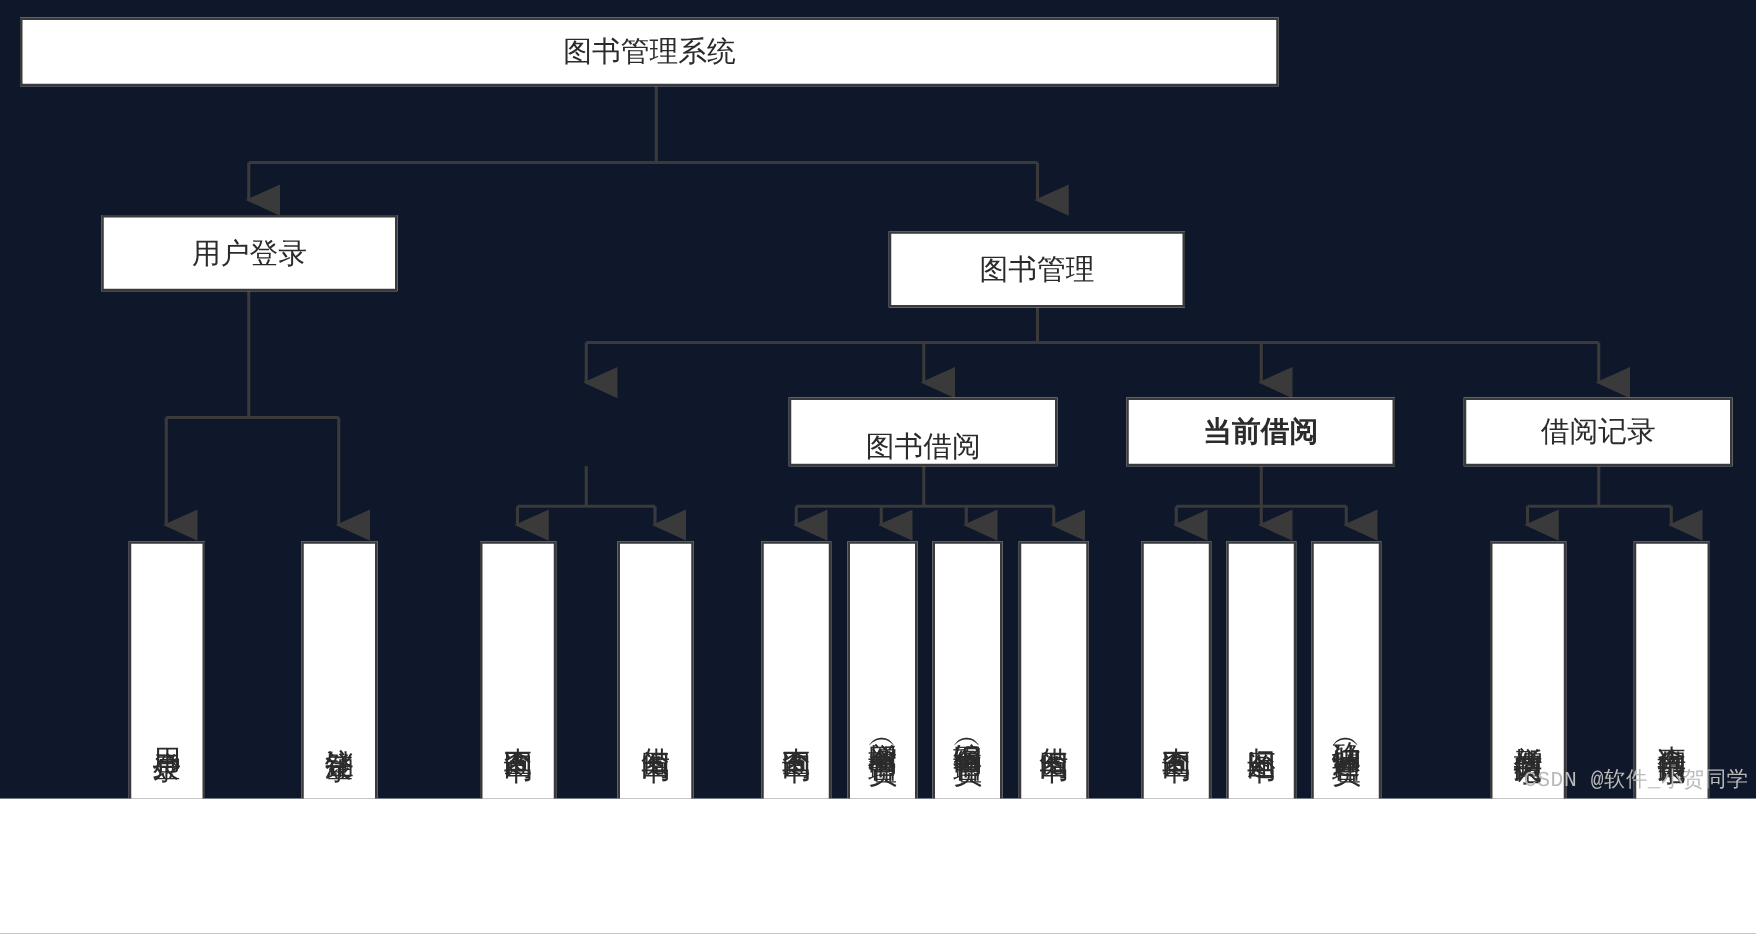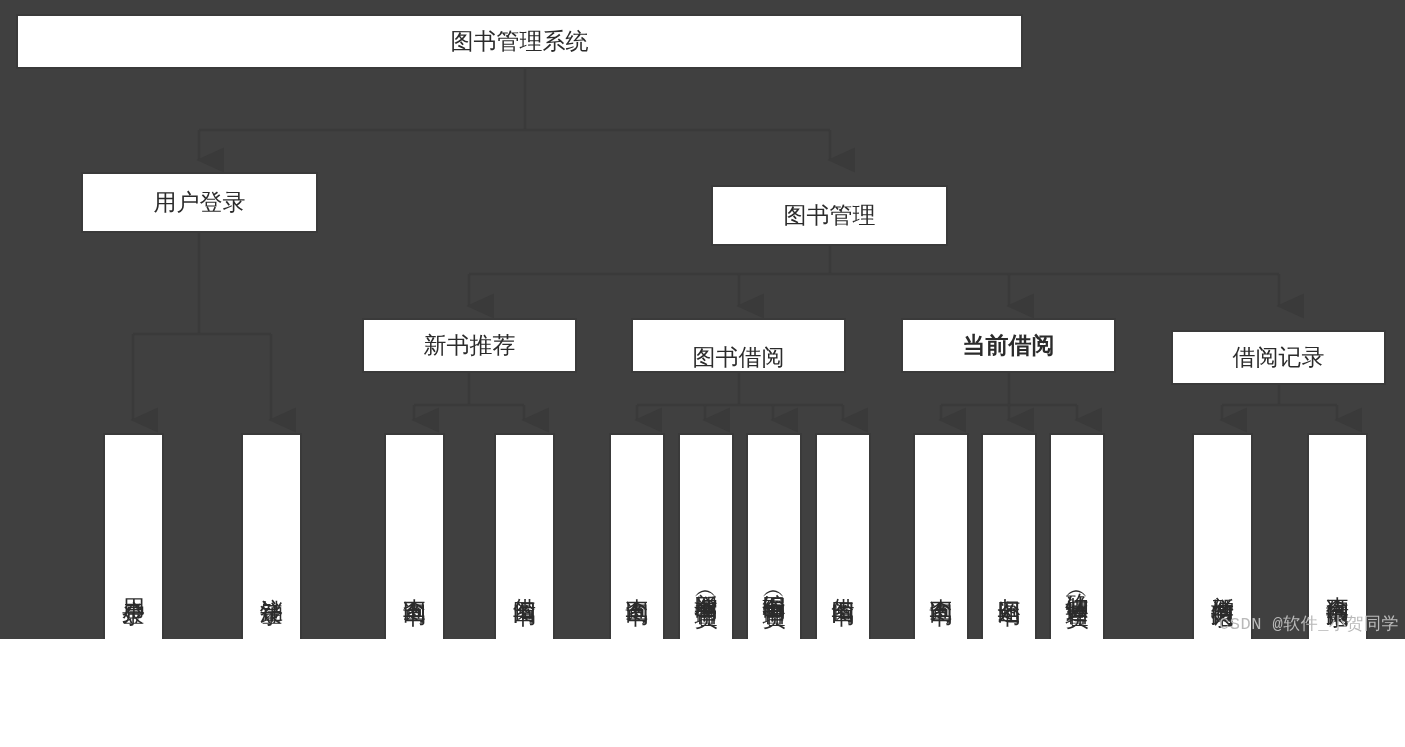--- a/index.html
+++ b/index.html
@@ -7,21 +7,21 @@
     padding: 0;
     background: #ffffff;
   }
   body {
     font-family: "Liberation Sans", "DejaVu Sans", sans-serif;
   }
   #canvas {
     position: relative;
     width: 1405px;
     height: 639px;
-    background: #404040;
+    background: #0f172a;
     overflow: hidden;
   }
   svg#edges {
     position: absolute;
     left: 0;
     top: 0;
     width: 1405px;
     height: 747px;
     pointer-events: none;
   }
@@ -130,30 +130,27 @@
     <span class="node-label">图书管理系统</span>
   </div>
 
   <div class="node level2" style="left:81px; top:172px; width:237px; height:61px;">
     <span class="node-label">用户登录</span>
   </div>
   <div class="node level2" style="left:711px; top:185px; width:237px; height:61px;">
     <span class="node-label">图书管理</span>
   </div>
 
-  <div class="node level3" style="left:362px; top:318px; width:215px; height:55px;">
-    <span class="node-label">新书推荐</span>
-  </div>
   <div class="node level3" style="left:631px; top:318px; width:215px; height:55px;align-items:flex-end;">
     <span class="node-label">图书借阅</span>
   </div>
   <div class="node level3" style="left:901px; top:318px; width:215px; height:55px;font-weight:bold;">
     <span class="node-label">当前借阅</span>
   </div>
-  <div class="node level3" style="left:1171px; top:318px; width:215px; height:55px;margin-top:12px;">
+  <div class="node level3" style="left:1171px; top:318px; width:215px; height:55px;">
     <span class="node-label">借阅记录</span>
   </div>
 
   <div class="node leaf" style="left:103px; top:433px; width:61px; height:301px;">
     <span class="node-label">用户登录</span>
   </div>
   <div class="node leaf" style="left:241px; top:433px; width:61px; height:301px;">
     <span class="node-label">注销登录</span>
   </div>
 

